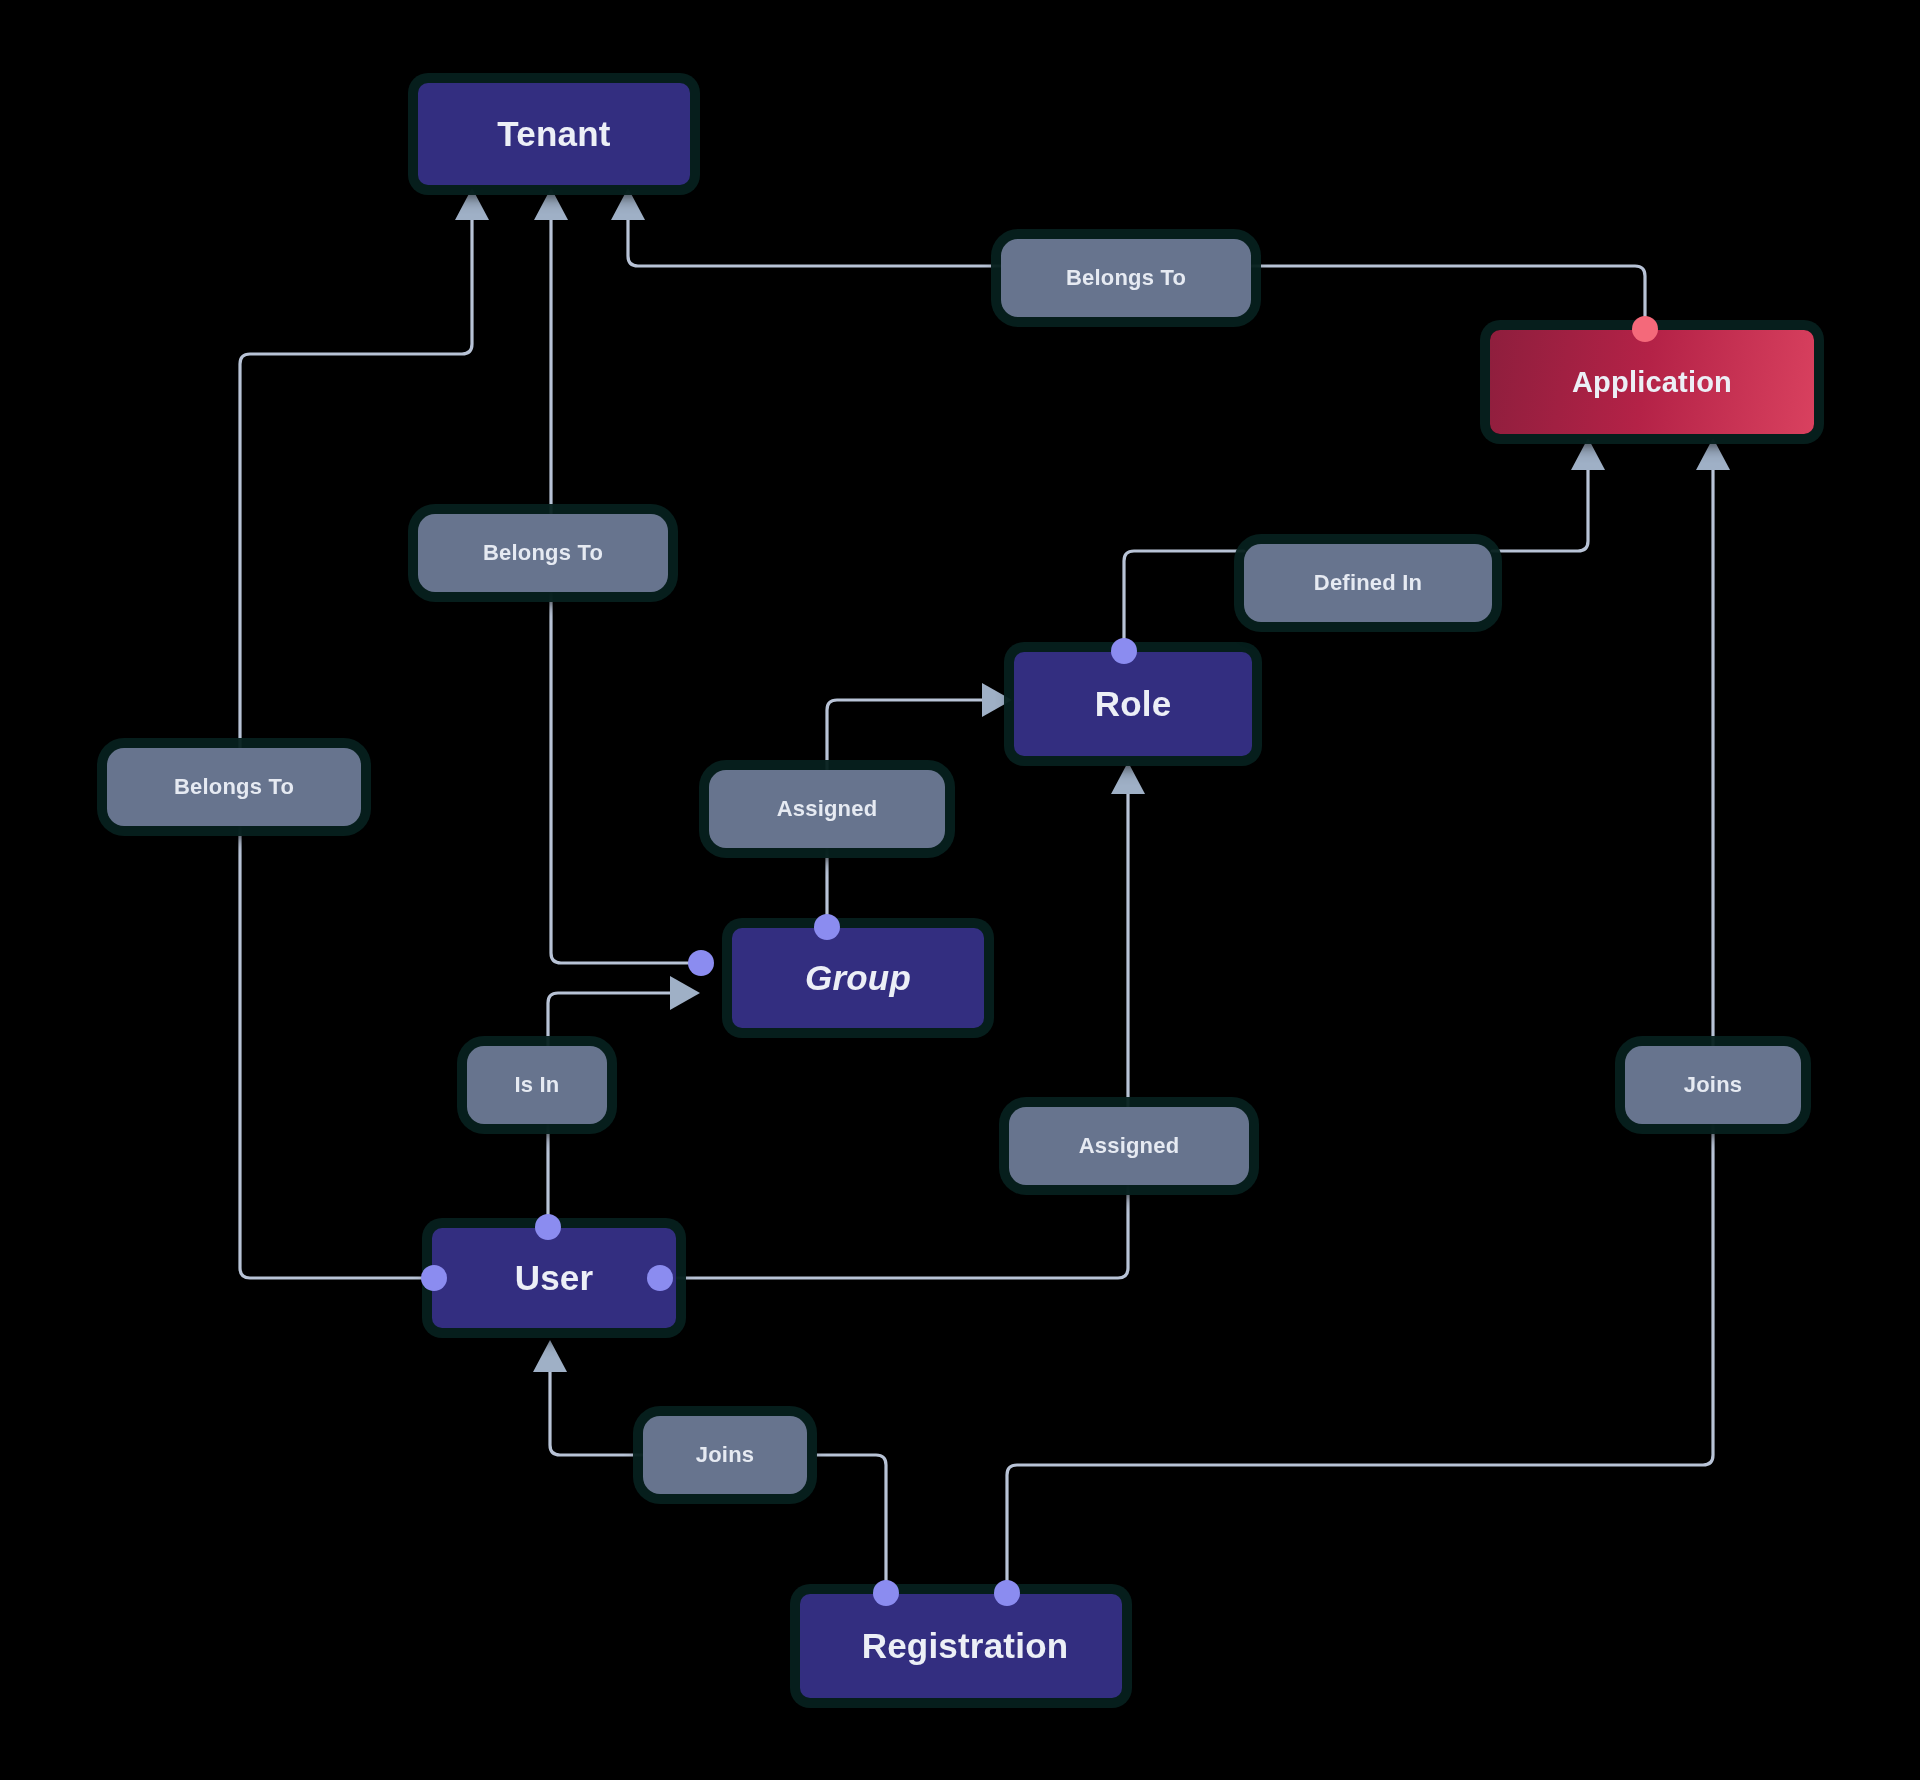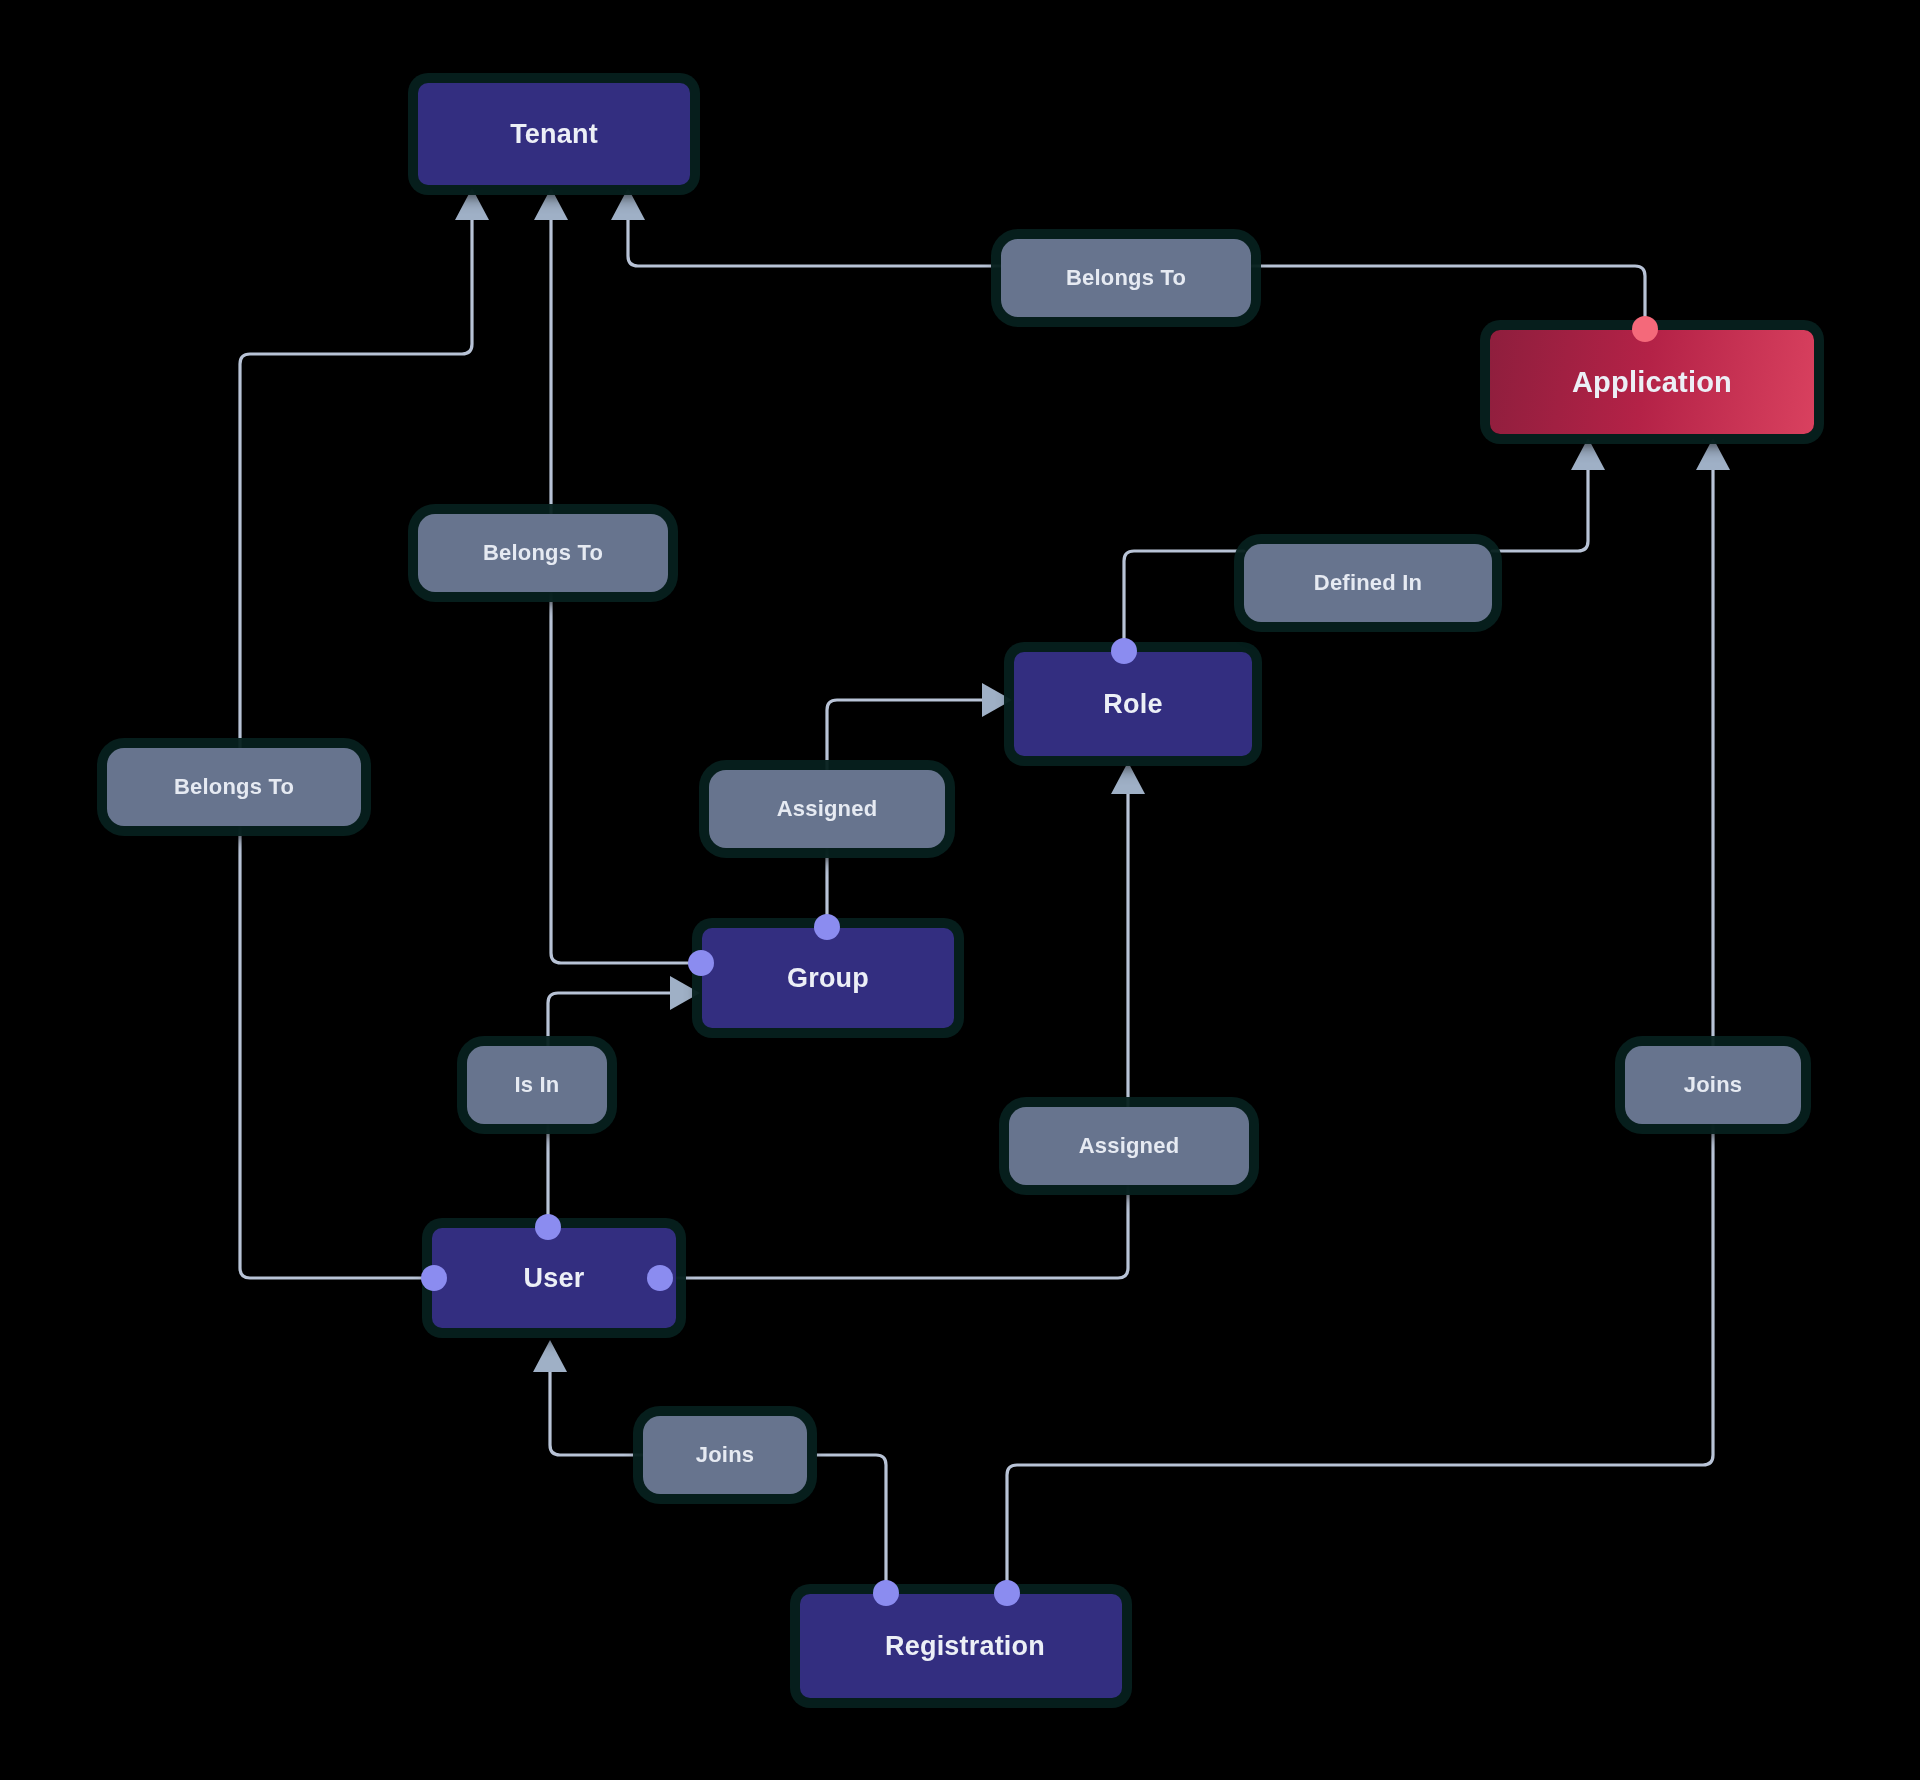--- a/index.html
+++ b/index.html
@@ -12,21 +12,21 @@
     display:flex;align-items:center;justify-content:center;
     border-radius:10px;
     box-sizing:border-box;
     color:#eceff6;
     text-align:center;
     letter-spacing:.2px;
     box-shadow:0 0 0 10px rgba(6,32,30,.95), 0 10px 16px rgba(0,0,0,.85);
   }
   .entity{
     background:#332e80;
-    font-size:27px;font-weight:bold;
+    font-size:35px;font-weight:bold;
   }
   .entity.app{
     background:linear-gradient(100deg,#8e1e3d 0%, #b42247 48%, #d9415f 100%);
     font-size:29px;
   }
   .rel{
     background:#67748e;
     font-size:22px;font-weight:bold;
     color:#e6eaf2;
     border-radius:17px;
@@ -73,21 +73,21 @@
   <div id="nodes">
       <div class="node entity" style="left: 418px; top: 83px; width: 272px; height: 102px;">
         <span>Tenant</span>
       </div>
       <div class="node entity app" style="left: 1490px; top: 330px; width: 324px; height: 104px;">
         <span>Application</span>
       </div>
       <div class="node entity" style="left: 1014px; top: 652px; width: 238px; height: 104px;">
         <span>Role</span>
       </div>
-      <div class="node entity" style="left: 702px; top: 928px; width: 252px; height: 100px;">
+      <div class="node entity" style="left: 732px; top: 928px; width: 252px; height: 100px; font-style: italic;">
         <span>Group</span>
       </div>
       <div class="node entity" style="left: 432px; top: 1228px; width: 244px; height: 100px;">
         <span>User</span>
       </div>
       <div class="node entity" style="left: 800px; top: 1594px; width: 322px; height: 104px; padding-left: 8px;">
         <span>Registration</span>
       </div>
       <div class="node rel" style="left: 1001px; top: 239px; width: 250px; height: 78px;">
         <span>Belongs To</span>

